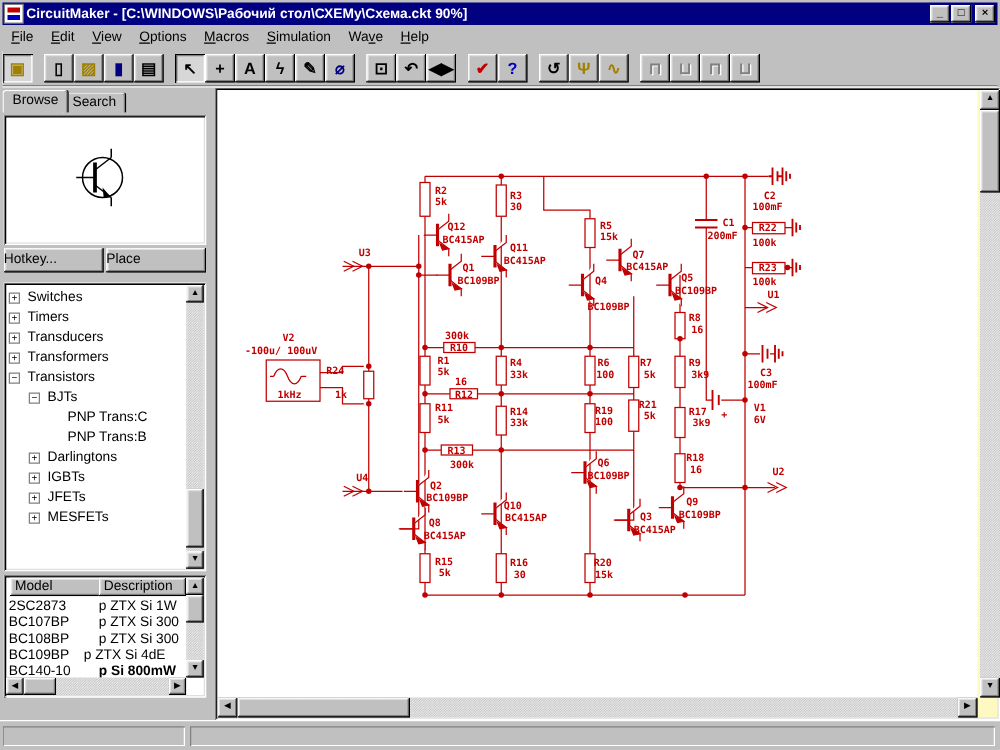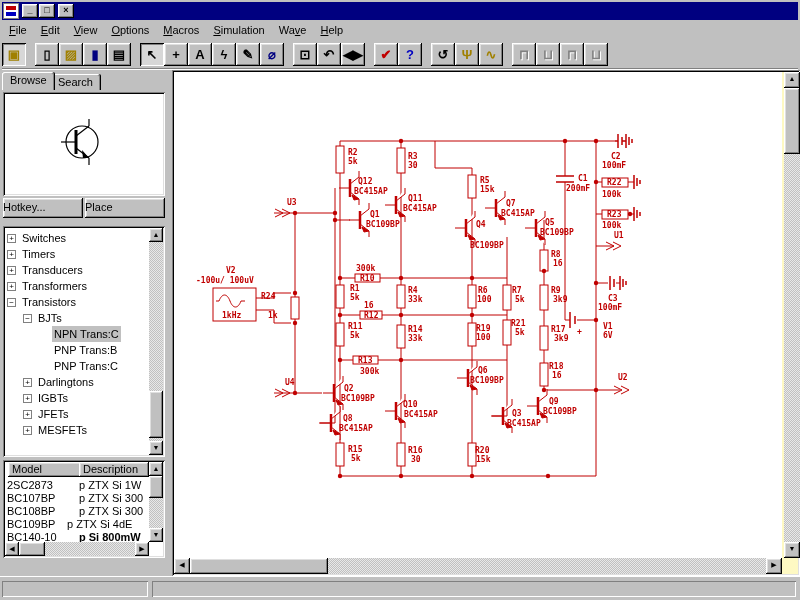--- a/index.html
+++ b/index.html
@@ -45,20 +45,21 @@
   #schem { position:absolute; left:0; top:3px; }
   #schem text { font-family:"DejaVu Sans Mono",monospace; font-size:8px; font-weight:bold; fill:#c00000; }
   #statusbar { position:absolute; left:0; top:576px; width:800px; height:24px; background:#c0c0c0; border-top:1px solid #fff; }
   .statcell { position:absolute; top:4px; height:16px; box-shadow: inset 1px 1px 0 #808080, inset -1px -1px 0 #fff; }
 </style>
 </head>
 <body>
 
 <div id="titlebar">
   <span id="appicon"></span>
+  <span id="title">CircuitMaker - [C:\WINDOWS\Рабочий стол\СХЕМу\Схема.ckt 90%]</span>
   <span class="winbtn raised">_</span>
   <span class="winbtn raised">□</span>
   <span class="winbtn raised" style="margin-left:3px">×</span>
 </div>
 
 <div id="menubar">
     <div class="menuitem"><u>F</u>ile</div>
     <div class="menuitem"><u>E</u>dit</div>
     <div class="menuitem"><u>V</u>iew</div>
     <div class="menuitem"><u>O</u>ptions</div>
@@ -196,29 +197,25 @@
         <div class="trow" style="padding-left: 0px;">
           <span class="texp">−</span>
           <span class="tlabel">Transistors</span>
         </div>
         <div class="trow" style="padding-left: 16px;">
           <span class="texp">−</span>
           <span class="tlabel">BJTs</span>
         </div>
         <div class="trow" style="padding-left: 32px;">
           <span style="width: 13px; flex: 0 0 auto;"></span>
-          <span class="tlabel sel">NPN Trans:C</span>
+          <span class="tlabel">PNP Trans:C</span>
         </div>
         <div class="trow" style="padding-left: 32px;">
           <span style="width: 13px; flex: 0 0 auto;"></span>
           <span class="tlabel">PNP Trans:B</span>
-        </div>
-        <div class="trow" style="padding-left: 32px;">
-          <span style="width: 13px; flex: 0 0 auto;"></span>
-          <span class="tlabel">PNP Trans:C</span>
         </div>
         <div class="trow" style="padding-left: 16px;">
           <span class="texp">+</span>
           <span class="tlabel">Darlingtons</span>
         </div>
         <div class="trow" style="padding-left: 16px;">
           <span class="texp">+</span>
           <span class="tlabel">IGBTs</span>
         </div>
         <div class="trow" style="padding-left: 16px;">

